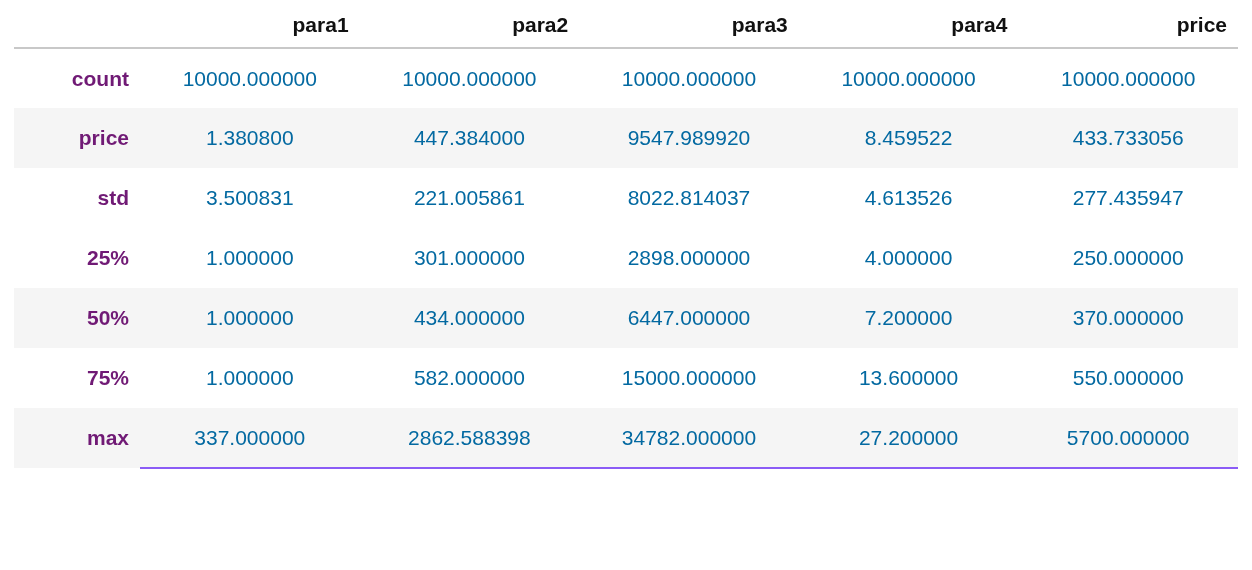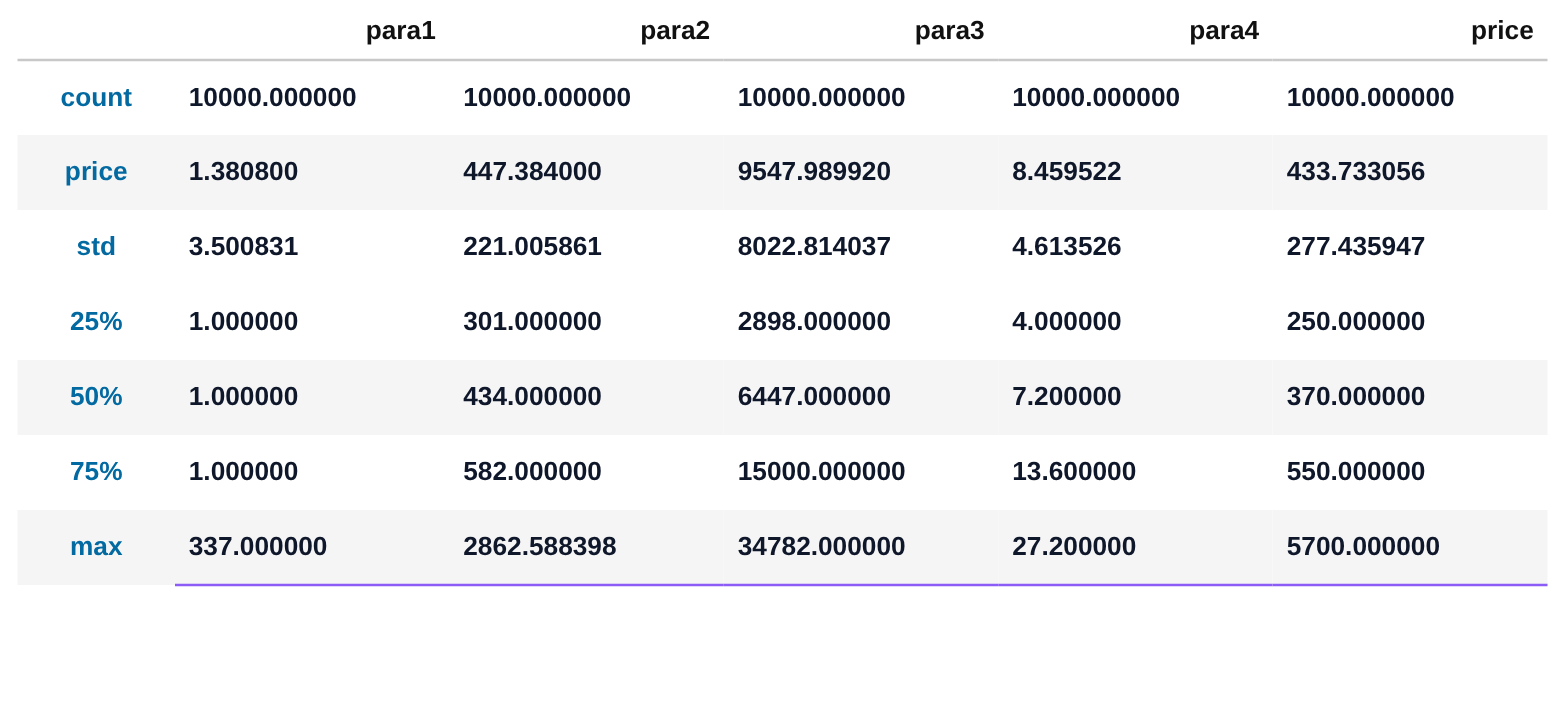--- a/index.html
+++ b/index.html
@@ -57,35 +57,35 @@
   }
   table.describe-table tbody tr.striped {
     background: #f5f5f5;
   }
   table.describe-table tbody tr:last-child td {
     border-bottom: 2px solid #8b5cf6;
   }
 
   table.describe-table tbody th.row-index {
     font-weight: bold;
-    text-align: center;
+    text-align: right;
     padding: 0 11px;
-    color: #0369a1;
+    color: #701a75;
     white-space: nowrap;
     width: 126px;
     vertical-align: middle;
   }
 
   table.describe-table tbody td.value-cell {
-    text-align: left;
+    text-align: center;
     padding: 0 11px;
-    color: #0f172a;
+    color: #0369a1;
     white-space: nowrap;
     vertical-align: middle;
-    font-weight: bold;
+    font-weight: normal;
   }
 </style>
 </head>
 <body>
 
 <div class="table-viewport">
   <table class="describe-table">
     <thead>
       <tr>
         <th class="corner-head"></th>

